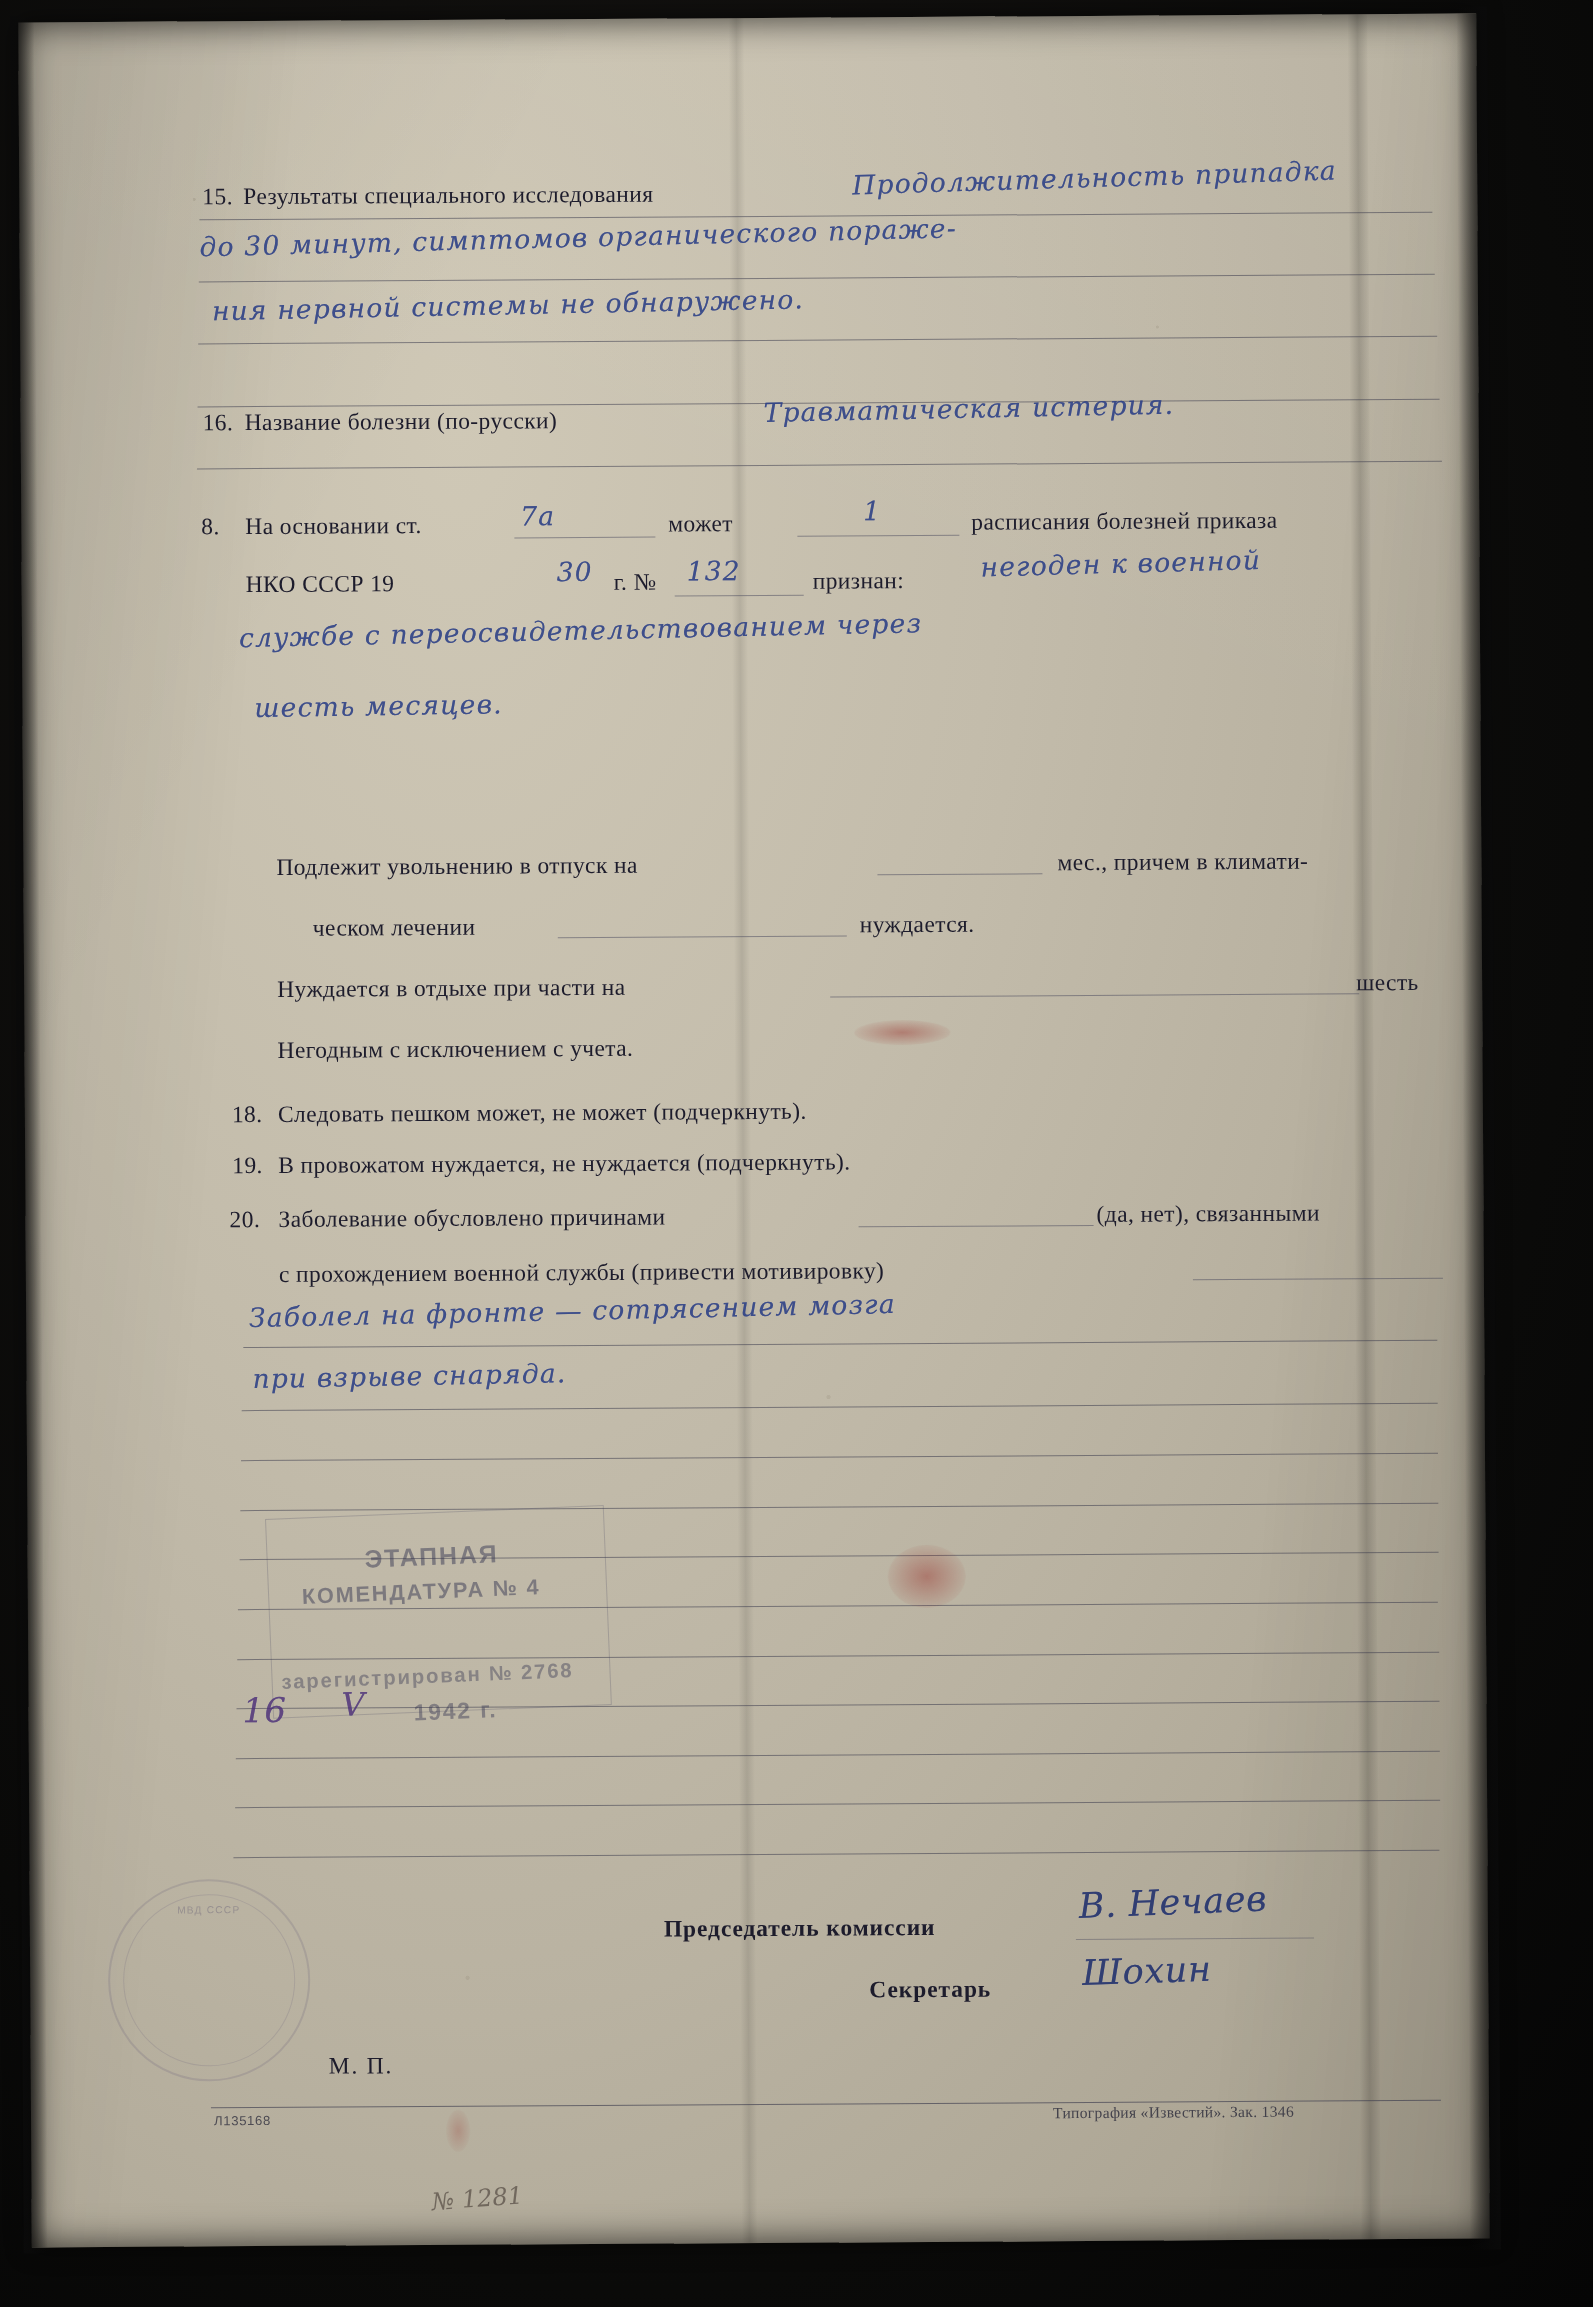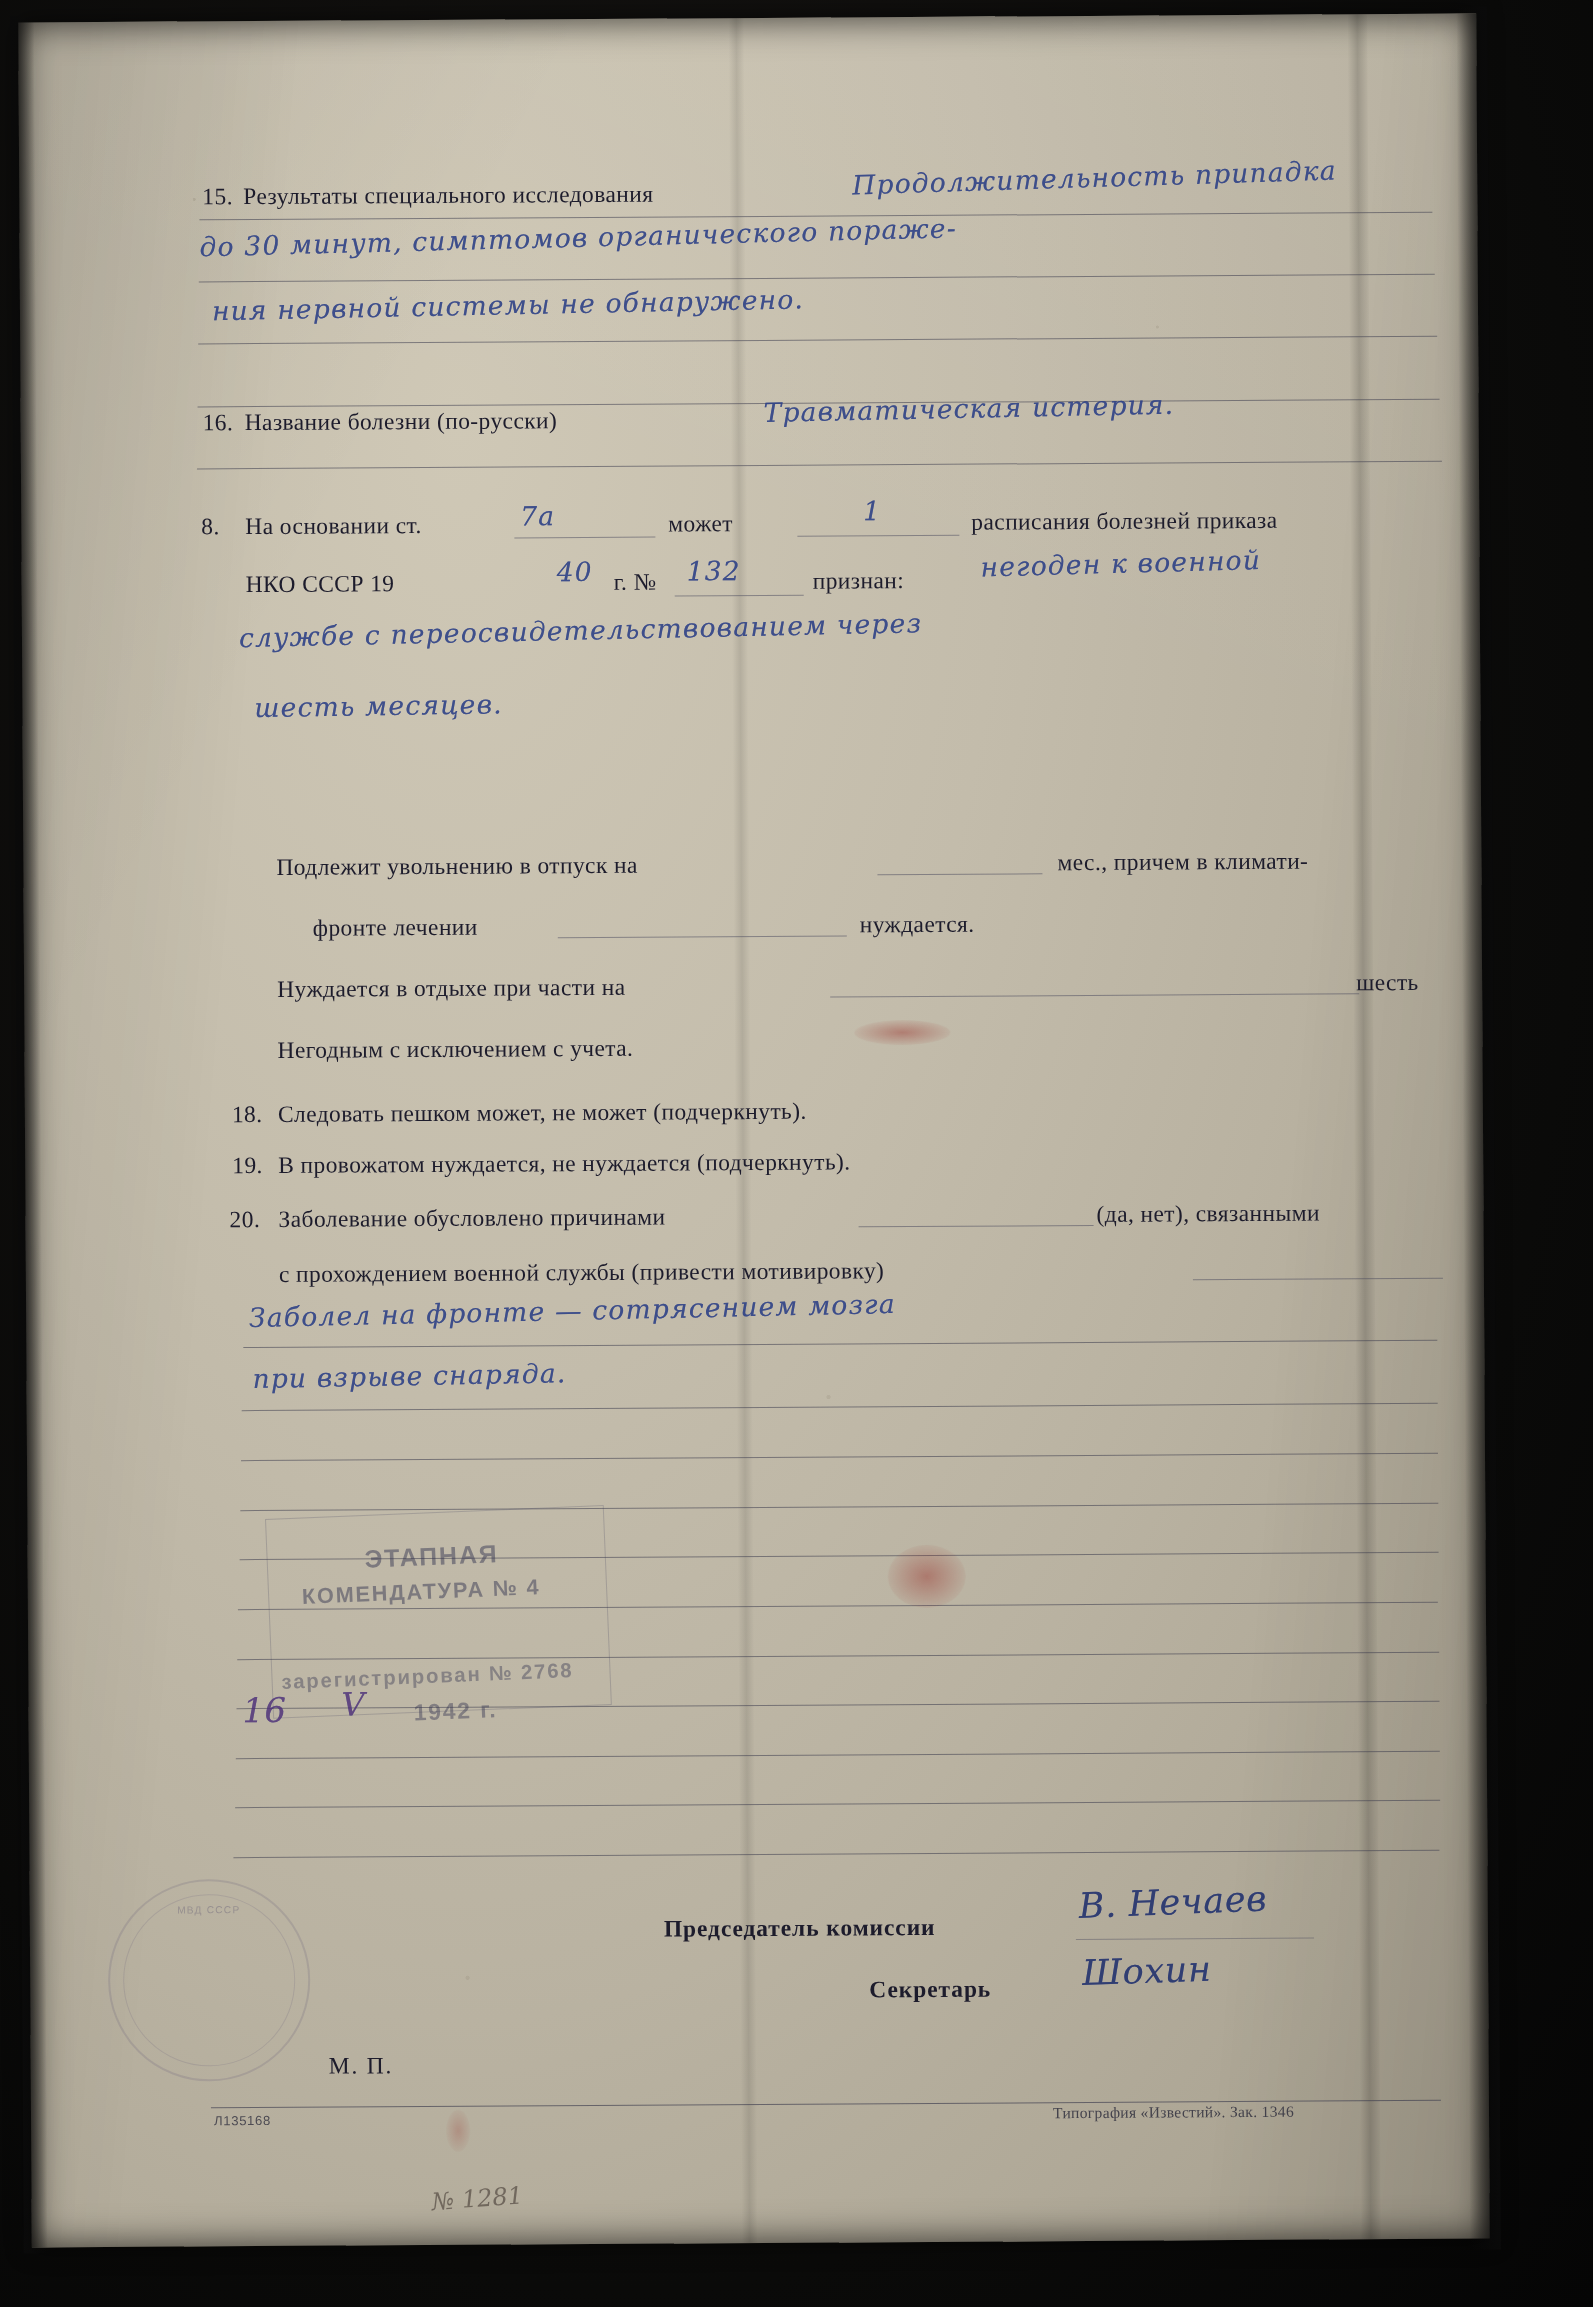--- a/index.html
+++ b/index.html
@@ -224,35 +224,35 @@
     <div class="ptext num abs" style="left:180px; top:492px;">8.</div>
     <div class="ptext abs" style="left:224px; top:492px;">На основании ст.</div>
     <div class="hand" style="left:499px; top:481px;">7а</div>
     <div class="rule thin" style="left:493px; top:518px; width:141px;"></div>
     <div class="ptext abs" style="left:647px; top:492px;">может</div>
     <div class="hand" style="left:842px; top:478px;">1</div>
     <div class="rule thin" style="left:776px; top:518px; width:162px;"></div>
     <div class="ptext abs" style="left:950px; top:492px;">расписания болезней приказа</div>
 
     <div class="ptext abs" style="left:224px; top:550px;">НКО СССР 19</div>
-    <div class="hand" style="left:535px; top:537px;">40</div>
+    <div class="hand" style="left:535px; top:537px;">30</div>
     <div class="ptext abs" style="left:592px; top:550px;">г. №</div>
     <div class="hand" style="left:665px; top:537px;">132</div>
     <div class="rule thin" style="left:653px; top:577px; width:129px;"></div>
     <div class="ptext abs" style="left:791px; top:550px;">признан:</div>
 
     <div class="hand" style="left:959px; top:535px; transform: rotate(-1.2deg);">негоден к военной</div>
     <div class="hand" style="left:217px; top:601px; transform: rotate(-0.9deg);">службе с переосвидетельствованием через</div>
     <div class="hand" style="left:232px; top:671px; transform: rotate(-0.5deg);">шесть месяцев.</div>
 
     <div class="ptext abs" style="left:253px; top:833px;">Подлежит увольнению в отпуск на</div>
     <div class="rule thin" style="left:854px; top:857px; width:165px;"></div>
     <div class="ptext abs" style="left:1034px; top:833px;">мес., причем в климати-</div>
 
-    <div class="ptext abs" style="left:289px; top:894px;">фронте лечении</div>
+    <div class="ptext abs" style="left:289px; top:894px;">ческом лечении</div>
     <div class="rule thin" style="left:534px; top:918px; width:289px;"></div>
     <div class="ptext abs" style="left:836px; top:894px;">нуждается.</div>
 
     <div class="ptext abs" style="left:253px; top:955px;">Нуждается в отдыхе при части на</div>
     <div class="rule thin" style="left:806px; top:979px; width:529px;"></div>
     <div class="ptext abs" style="left:1332px; top:955px;">шесть</div>
 
     <div class="ptext abs" style="left:253px; top:1016px;">Негодным с исключением с учета.</div>
 
     <div class="ptext num abs" style="left:207px; top:1080px;">18.</div>

